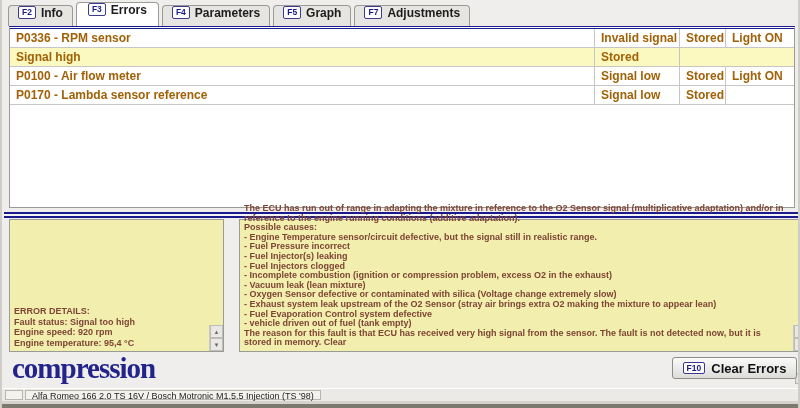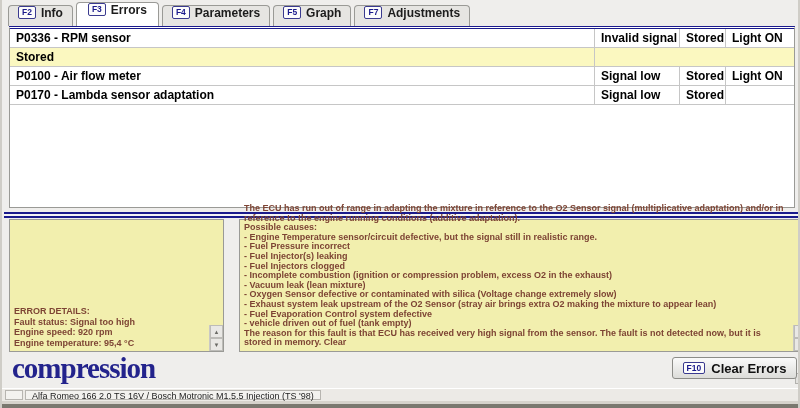--- a/index.html
+++ b/index.html
@@ -17,21 +17,21 @@
   .tab.active { background:#ffffff; height:24px; position:relative; z-index:2; padding:0 11px; }
   .fkey { display:inline-block; border:1px solid #3a3a8f; color:#1a1a8c; background:#fcfcfc;
           font-size:8.5px; font-weight:bold; padding:1px 3px; border-radius:2px; line-height:1; }
 
   
   .errtable { position:absolute; left:7px; top:26px; width:786px; height:182px;
               background:#ffffff; border:1px solid #9a9a96; border-top:3px double #1a1a8c; }
   .row { display:grid; grid-template-columns:1fr 85px 46px 69px; height:19px;
          border-bottom:1px solid #c6c6c6; background:#fff; }
   .row.selected { background:#fbf8c0; }
-  .row .cell { font-size:12px; font-weight:bold; color:#000000; line-height:18px;
+  .row .cell { font-size:12px; font-weight:bold; color:#a16207; line-height:18px;
                padding-left:6px; white-space:nowrap; overflow:hidden; }
   .row .cell + .cell { border-left:1px solid #c6c6c6; }
 
   
   .splitter { position:absolute; left:2px; top:212px; width:795px; height:6px;
               border-top:2px solid #1a1a8c; border-bottom:2px solid #1a1a8c; background:#f4f4f4; }
 
   
   .panel { position:absolute; top:219px; height:133px; background:#f2efae;
            border:1px solid #9a9a96; display:flex;align-items:flex-end; }
@@ -94,31 +94,32 @@
     </div>
 
   <div class="errtable" id="errtable">
       <div class="row">
         <div class="cell desc">P0336 - RPM sensor</div>
         <div class="cell status">Invalid signal</div>
         <div class="cell stored">Stored</div>
         <div class="cell light">Light ON</div>
       </div>
       <div class="row selected">
+        <div class="cell status">Signal high</div>
         <div class="cell stored">Stored</div>
         <div class="cell light"></div>
       </div>
       <div class="row">
         <div class="cell desc">P0100 - Air flow meter</div>
         <div class="cell status">Signal low</div>
         <div class="cell stored">Stored</div>
         <div class="cell light">Light ON</div>
       </div>
       <div class="row">
-        <div class="cell desc">P0170 - Lambda sensor adaptation</div>
+        <div class="cell desc">P0170 - Lambda sensor reference</div>
         <div class="cell status">Signal low</div>
         <div class="cell stored">Stored</div>
         <div class="cell light"></div>
       </div>
     </div>
 
   <div class="splitter"></div>
 
   <div class="panel left">
     <div class="panel-text">ERROR DETAILS:

